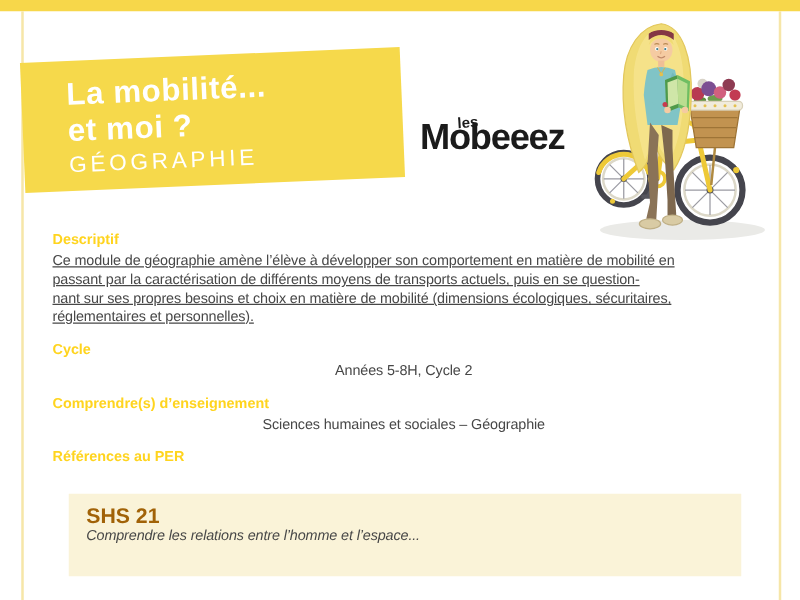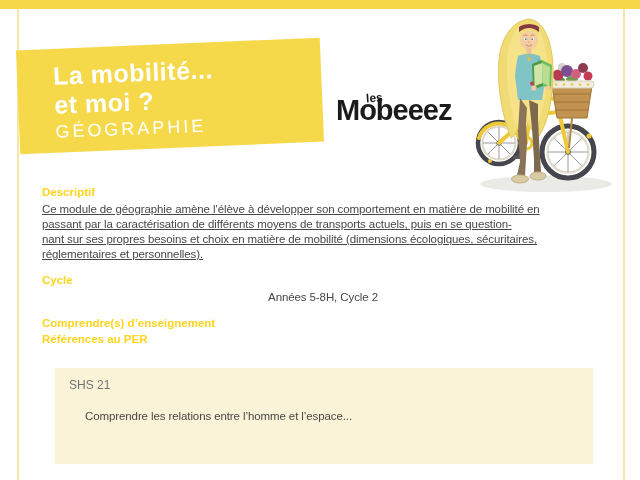--- a/index.html
+++ b/index.html
@@ -51,22 +51,22 @@
     font-size:11.5px;line-height:15px;margin:0 0 12px 0;white-space:pre-line;
     letter-spacing:-.1px;
     text-decoration:underline;
   }
   .value-line{font-size:11.5px;line-height:15px;margin:0 0 12px 0;letter-spacing:-.1px;text-align:center;}
 
   .per-box{
     margin:22px 0 0 13px;width:538px;box-sizing:border-box;
     background:#FAF3D8;padding:10px 14px 24px 14px;
   }
-  .per-code{font-size:12px;font-weight:400;color:#737373;margin:0 0 2px 0;line-height:15px;}
-  .per-desc{font-size:11.5px;line-height:15px;margin:16px;letter-spacing:-.1px;}
+  .per-code{font-size:17px;font-weight:700;color:#a16207;margin:0 0 2px 0;line-height:15px;}
+  .per-desc{font-size:11.5px;line-height:15px;margin:0;letter-spacing:-.1px;font-style:italic;}
 </style>
 </head>
 <body>
 
 <div class="page">
 
   <div class="top-strip"></div>
   <div class="side-line left"></div>
   <div class="side-line right"></div>
 
@@ -189,20 +189,21 @@
     <h2 class="h-yellow">Descriptif</h2>
     <p class="body-text">Ce module de géographie amène l’élève à développer son comportement en matière de mobilité en
 passant par la caractérisation de différents moyens de transports actuels, puis en se question-
 nant sur ses propres besoins et choix en matière de mobilité (dimensions écologiques, sécuritaires,
 réglementaires et personnelles).</p>
 
     <h2 class="h-yellow">Cycle</h2>
     <p class="value-line">Années 5-8H, Cycle 2</p>
 
     <h2 class="h-yellow">Comprendre(s) d’enseignement</h2>
+    <p class="value-line">Sciences humaines et sociales – Géographie</p>
 
     <h2 class="h-yellow">Références au PER</h2>
 
     <div class="per-box">
       <h3 class="per-code">SHS 21</h3>
       <p class="per-desc">Comprendre les relations entre l’homme et l’espace...</p>
 
     </div>
   </div>
 

